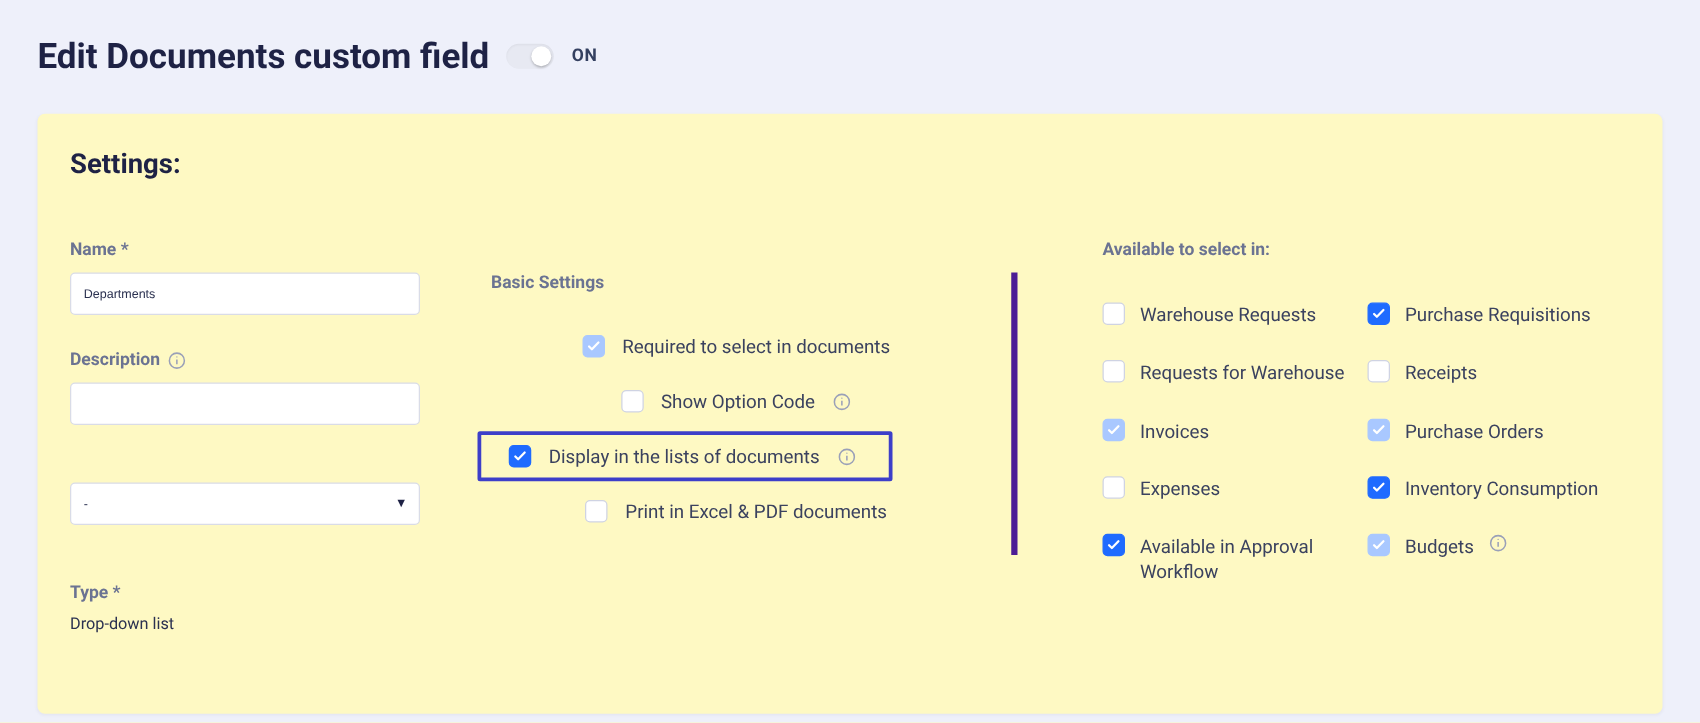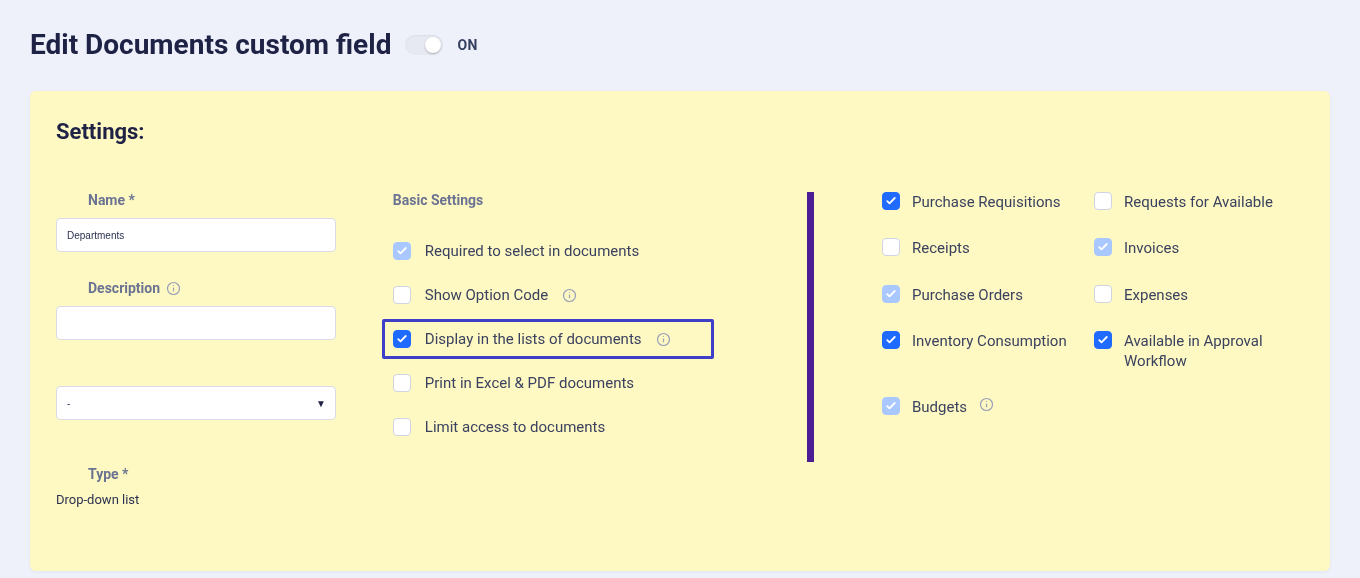--- a/index.html
+++ b/index.html
@@ -64,32 +64,31 @@
     font-size: 22px;
     font-weight: 700;
     color: #1e2245;
     margin-bottom: 48px;
   }
   .cols {
     display: flex;
     align-items: flex-start;
   }
   .col-left   { width: 340px; padding-right: 12px; }
-  .col-mid    { width: 425px; border-right: 7px solid #4c1d95; padding-right: 24px; }
+  .col-mid    { width: 425px; border-right: 5px solid #4c1d95; padding-right: 24px; margin-top: 26px; }
   .col-right  { flex: 1; padding-left: 68px; }
 
   .field-label {
     font-size: 14px;
     font-weight: 700;
     color: #6b7392;
     margin-bottom: 10px;
     display: flex;
     align-items: center;
     gap: 6px;
-    margin-left: 32px;
   }
   .text-input, .select {
     width: 280px;
     height: 34px;
     border: 1px solid #d9dce7;
     border-radius: 4px;
     background: #fff;
     font-size: 10px;
     color: #2b3150;
     padding: 0 10px;
@@ -124,20 +123,21 @@
     font-weight: 700;
     color: #6b7392;
     margin-bottom: 34px;
   }
 
   .chk-row {
     display: flex;
     align-items: center;
     gap: 14px;
     margin-bottom: 26px;
+    justify-content: center;
   }
   .chk-row.highlighted {
     border: 3px solid #3d3fc9;
     padding: 8px 12px 8px 8px;
     margin-left: -11px;
     margin-top: -11px;
     margin-bottom: 15px;
     border-radius: 2px;
     width: 332px;
   }
@@ -271,40 +271,41 @@
                   <circle cx="8" cy="8" r="6.4"></circle>
                   <line x1="8" y1="7" x2="8" y2="11"></line>
                   <circle cx="8" cy="4.8" r="0.6" fill="currentColor" stroke="none"></circle>
                 </svg>
               </span>
             </div>
             <div class="chk-row">
               <span class="chk"></span>
               <span class="chk-label">Print in Excel &amp; PDF documents</span>
             </div>
-            <div class="chk-row">
-              <span class="chk"></span>
-              <span class="chk-label">Limit access to documents</span>
-            </div>
           </div>
       </div>
 
       <div class="col-right">
+        <div class="section-heading">Available to select in:</div>
         <div class="avail-grid" id="avail-grid">
             <div class="avail-item">
+              <span class="chk"></span>
+              <span class="chk-label">Warehouse Requests</span>
+            </div>
+            <div class="avail-item">
               <span class="chk checked-dark">
                 <svg viewBox="0 0 16 16">
                   <path d="M3 8.2l3 3 7-7.2" fill="none" stroke="#fff" stroke-width="2.4" stroke-linecap="round" stroke-linejoin="round"></path>
                 </svg>
               </span>
               <span class="chk-label">Purchase Requisitions</span>
             </div>
             <div class="avail-item">
               <span class="chk"></span>
-              <span class="chk-label">Requests for Available</span>
+              <span class="chk-label">Requests for Warehouse</span>
             </div>
             <div class="avail-item">
               <span class="chk"></span>
               <span class="chk-label">Receipts</span>
             </div>
             <div class="avail-item">
               <span class="chk checked-light">
                 <svg viewBox="0 0 16 16">
                   <path d="M3 8.2l3 3 7-7.2" fill="none" stroke="#fff" stroke-width="2.4" stroke-linecap="round" stroke-linejoin="round"></path>
                 </svg>

